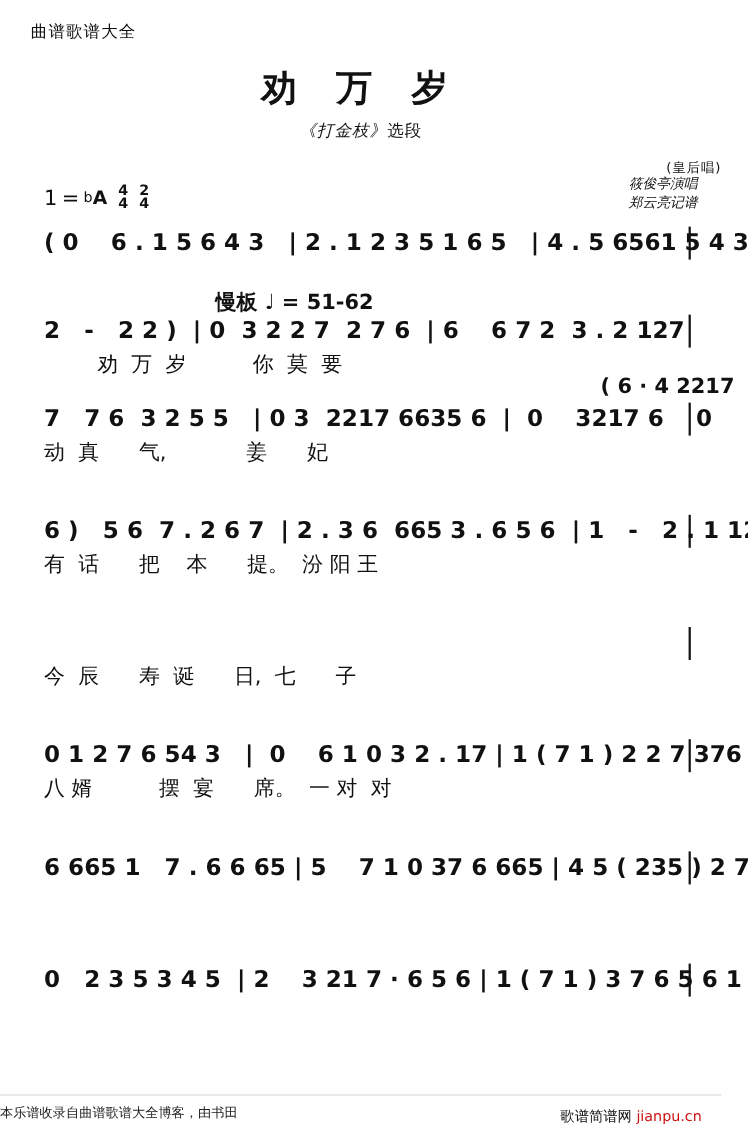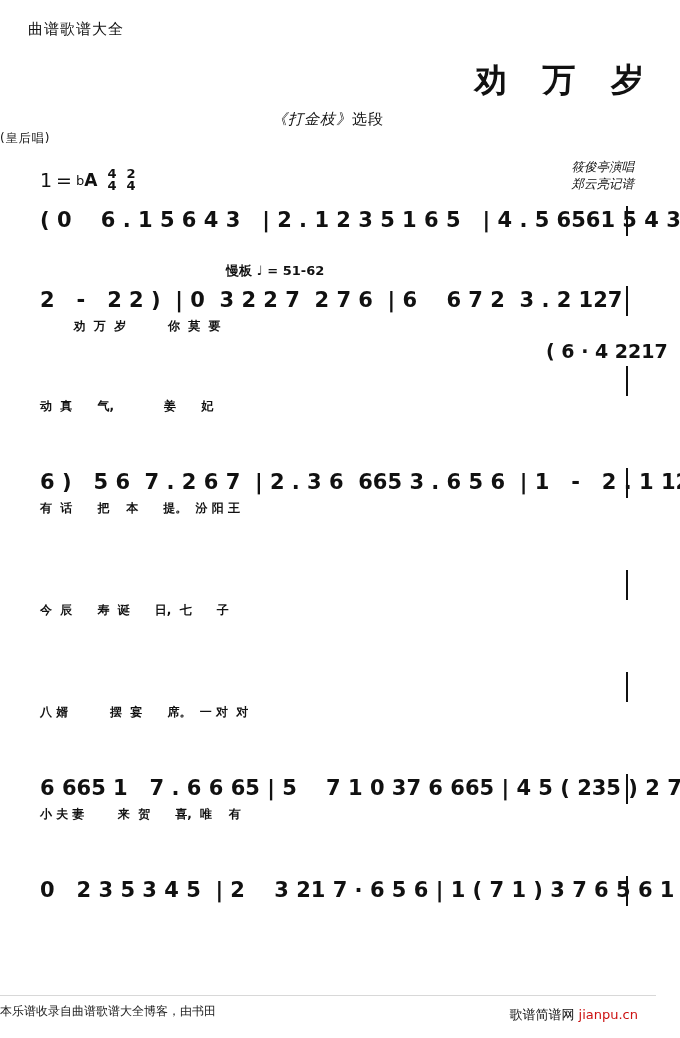--- a/index.html
+++ b/index.html
@@ -14,32 +14,32 @@
   .page{position:relative;width:656px;height:1038px;}
 
   
   .site-label{
     position:absolute;left:28px;top:20px;
     font-size:15px;letter-spacing:1px;color:#111;
     font-family:"DejaVu Sans","Liberation Sans",sans-serif;
   }
   .title{
     position:absolute;left:0;right:0;top:58px;
-    text-align:right;
+    text-align:center;
     font-size:33px;font-weight:bold;letter-spacing:12px;
     font-family:"DejaVu Sans","Liberation Sans",sans-serif;
   }
   .subtitle{
     position:absolute;left:0;right:0;top:110px;
     text-align:center;font-size:15px;letter-spacing:1px;
   }
   .subtitle .bk{font-style:italic;font-family:Liberation Serif, serif;}
   .singer-line{
-    position:absolute;left:0;right:0;top:130px;
-    text-align:left;font-size:12px;letter-spacing:1px;
+    position:absolute;left:0;right:0;top:144px;
+    text-align:right;font-size:12px;letter-spacing:1px;
   }
   .credits{
     position:absolute;right:22px;top:158px;
     text-align:left;font-size:12.5px;line-height:17px;
     font-style:italic;
   }
 
   
   .keyblock{
     position:absolute;left:40px;top:168px;
@@ -51,39 +51,39 @@
   .keyA{font-weight:bold;font-size:17px;}
   .meter{
     display:inline-block;text-align:center;
     font-size:13px;line-height:12px;margin-left:10px;font-weight:bold;
   }
   .meter i{display:block;font-style:normal;}
 
   
   .tempo{
     position:absolute;left:196px;top:262px;
-    font-size:13px;font-weight:bold;margin-left:30px;
+    font-size:19px;font-weight:bold;
   }
   .tempo .note{font-weight:normal;}
 
   
   .sys{position:absolute;left:0;width:680px;}
   .stave{
     position:relative;height:46px;margin:0 26px;
   }
   .mus{
     font-family:"DejaVu Sans","Liberation Sans",sans-serif;
     font-size:21px;font-weight:bold;letter-spacing:0px;
     white-space:pre;
     position:absolute;left:14px;top:0;
   }
   .lyr{
     position:absolute;left:14px;top:30px;
-    font-size:12px;letter-spacing:0px;white-space:pre;
-    font-weight:bold;
+    font-size:19px;letter-spacing:0px;white-space:pre;
+    font-weight:normal;
   }
   .endbar{
     position:absolute;right:26px;top:-2px;width:2px;height:30px;background:#111;
   }
 
   
   .footrule{
     position:absolute;left:0;right:0;bottom:42px;height:1px;background:#d8d8d8;
   }
   .footnote{
@@ -151,20 +151,21 @@
     <div class="stave">
       <div class="mus">2   -   2 2 )  | 0  3 2 2 7  2 7 6  | 6    6 7 2  3 . 2 127</div>
       <div class="lyr">        劝  万  岁          你  莫  要</div>
       <div class="endbar"></div>
     </div>
   </div>
 
   <div class="sys" style="top:368px">
     <div class="stave">
       <div class="mus" style="top:-28px;left:520px;font-size:19px">( 6 · 4 2217</div>
+      <div class="mus">7   7 6  3 2 5 5   | 0 3  2217 6635 6  |  0    3217 6    0</div>
       <div class="lyr">动  真      气,            姜      妃</div>
       <div class="endbar"></div>
     </div>
   </div>
 
   <div class="sys" style="top:470px">
     <div class="stave">
       <div class="mus">6 )   5 6  7 . 2 6 7  | 2 . 3 6  665 3 . 6 5 6  | 1   -   2 . 1 121</div>
       <div class="lyr">有  话      把    本      提。  汾 阳 王</div>
       <div class="endbar"></div>
@@ -173,29 +174,29 @@
 
   <div class="sys" style="top:572px">
     <div class="stave">
       <div class="lyr">今  辰      寿  诞      日,  七      子</div>
       <div class="endbar"></div>
     </div>
   </div>
 
   <div class="sys" style="top:674px">
     <div class="stave">
+      <div class="mus">0 1 2 7 6 54 3   |  0    6 1 0 3 2 . 17 | 1 ( 7 1 ) 2 2 7 376</div>
       <div class="lyr">八 婿          摆  宴      席。  一 对  对</div>
       <div class="endbar"></div>
     </div>
   </div>
 
   <div class="sys" style="top:776px">
     <div class="stave">
       <div class="mus">6 665 1   7 . 6 6 65 | 5    7 1 0 37 6 665 | 4 5 ( 235 ) 2 76  6</div>
-      <div class="lyr">小 夫 妻        来  贺      喜,  唯    有</div>
       <div class="endbar"></div>
     </div>
   </div>
 
   <div class="sys" style="top:878px">
     <div class="stave">
       <div class="mus">0   2 3 5 3 4 5  | 2    3 21 7 · 6 5 6 | 1 ( 7 1 ) 3 7 6 5 6 1</div>
       <div class="endbar"></div>
     </div>
   </div>

